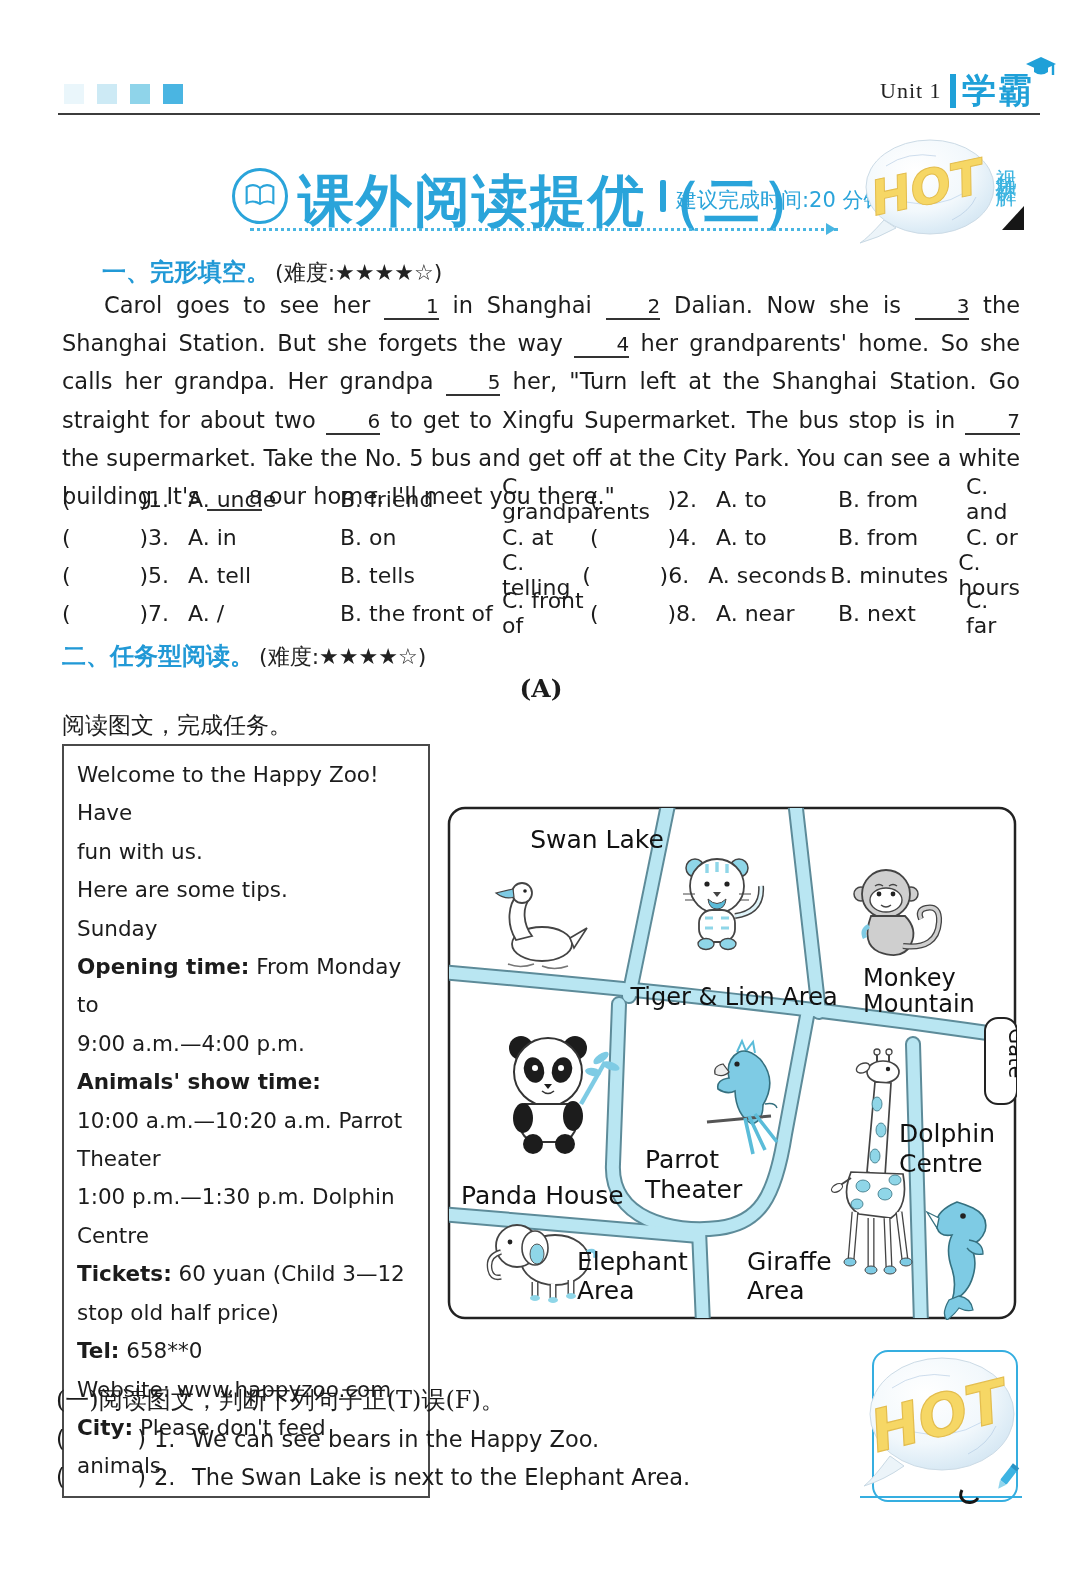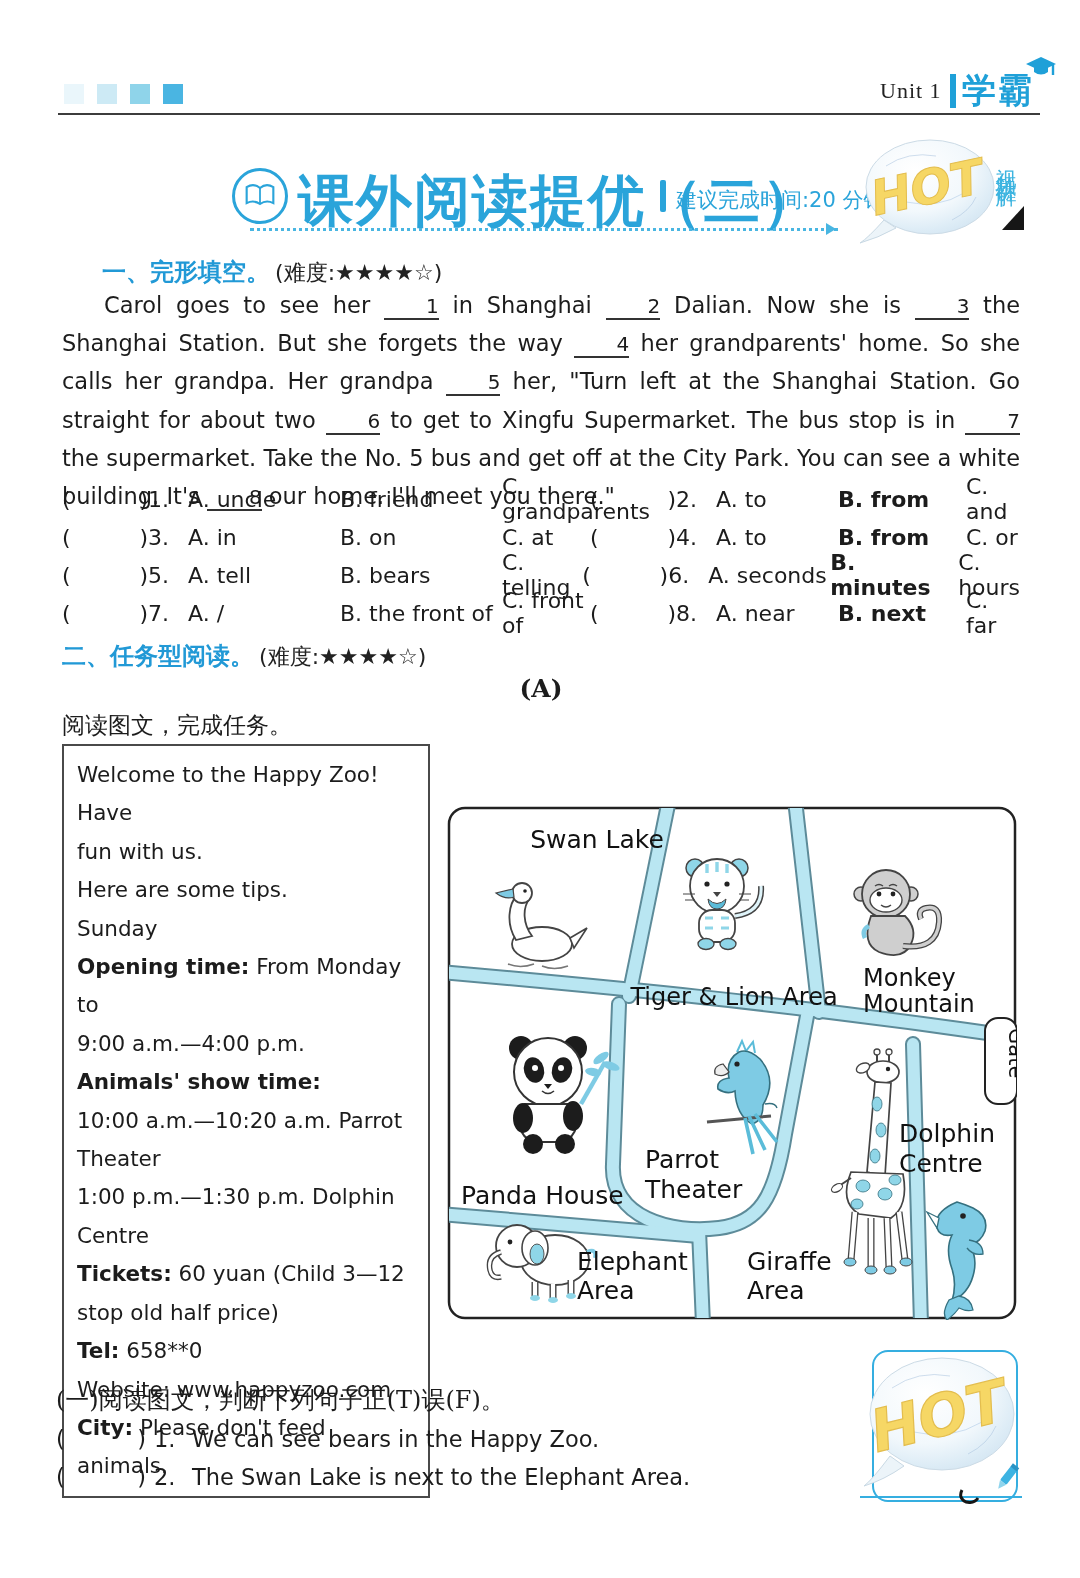--- a/index.html
+++ b/index.html
@@ -31,21 +31,21 @@
          font-size:20px;line-height:24px;}
   .opt-row{display:flex;height:38px;align-items:center;font-size:22px;}
   .opt{display:flex;align-items:center;}
   .opt.left{width:528px;}
   .opt.right{flex:1;}
   .o-paren{display:inline-flex;justify-content:space-between;width:86px;flex:none;}
   .o-num{width:40px;flex:none;}
   .opt.left .o-a{width:152px;flex:none;}
   .opt.left .o-b{width:162px;flex:none;}
   .opt.right .o-a{width:122px;flex:none;}
-  .opt.right .o-b{width:128px;flex:none;font-weight:bold;}
+  .opt.right .o-b{width:128px;flex:none;}
   .o-c{flex:1;}
   .part-label{font-size:25px;font-weight:bold;text-align:center;}
   .instr{font-size:23px;}
   
   .notice{border:2px solid #4a4a4a;padding:10px 13px;font-size:21.5px;line-height:38.4px;}
   .nline .bold{font-weight:bold;}
   
   .tf-head{font-size:24px;}
   .tf-q{display:flex;align-items:center;font-size:22.5px;height:38px;}
   .tf-q .o-paren{width:90px;margin-right:8px;}
@@ -155,21 +155,21 @@
         </div>
       </div>
       <div class="opt-row">
         <div class="opt left">
           <span class="o-paren">
             <i style="font-style: normal;">(</i>
             <i style="font-style: normal;">)</i>
           </span>
           <span class="o-num">5.</span>
           <span class="o-a">A. tell</span>
-          <span class="o-b">B. bears</span>
+          <span class="o-b">B. tells</span>
           <span class="o-c">C. telling</span>
         </div>
         <div class="opt right">
           <span class="o-paren">
             <i style="font-style: normal;">(</i>
             <i style="font-style: normal;">)</i>
           </span>
           <span class="o-num">6.</span>
           <span class="o-a">A. seconds</span>
           <span class="o-b">B. minutes</span>

